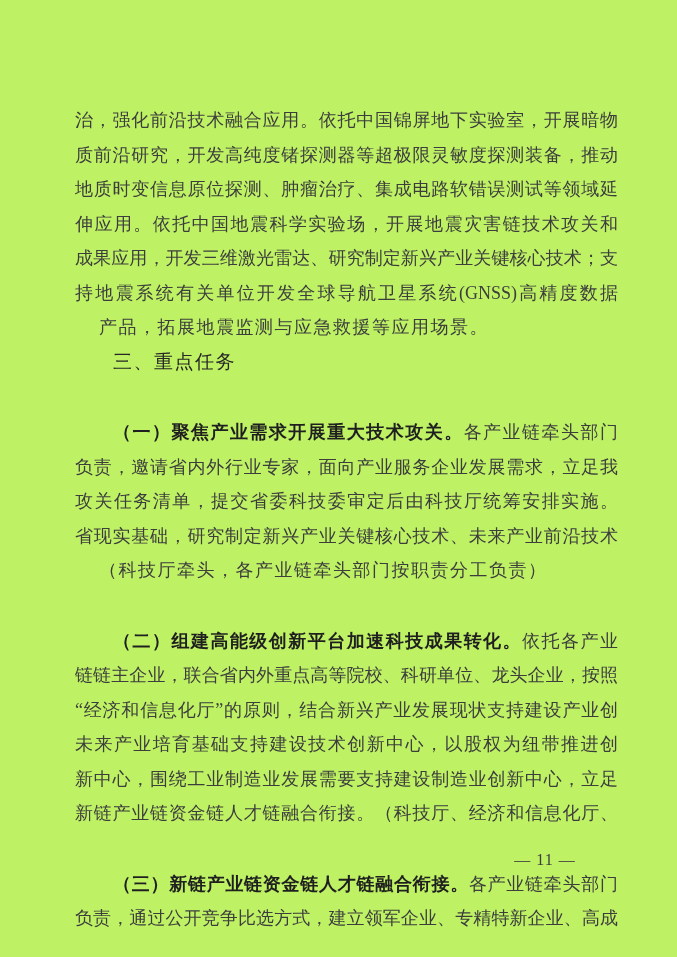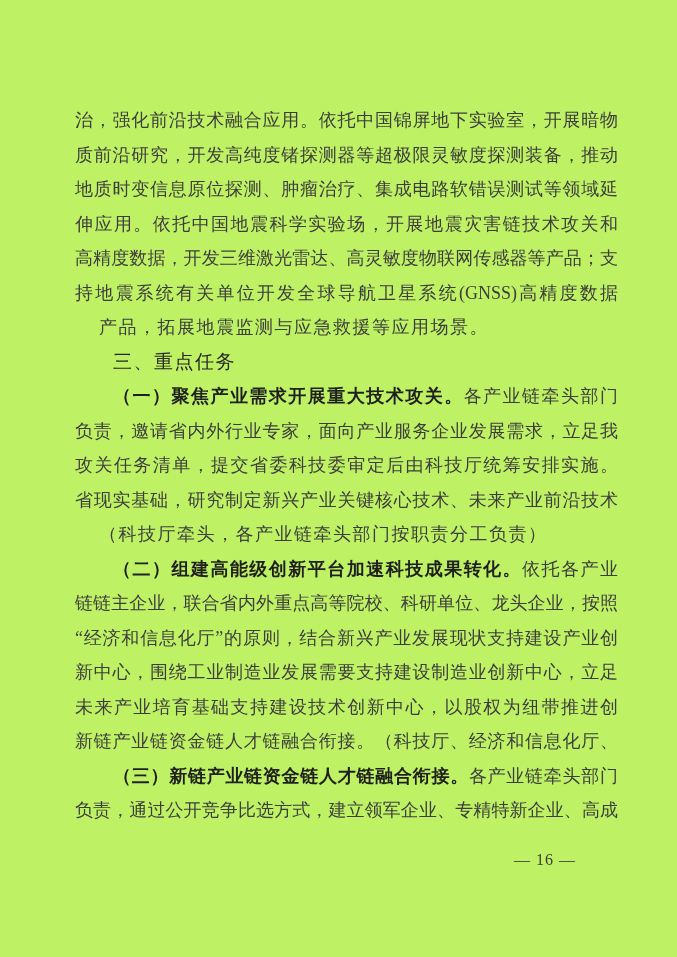--- a/index.html
+++ b/index.html
@@ -23,20 +23,21 @@
   .line.just{
     text-align:justify;
     text-align-last:justify;
   }
   .line.plain{
     letter-spacing:1.5px;
     margin-left:24px;
   }
   .line.indent{
     padding-left:38px;
+    margin-top:36px;
   }
   .lead{
     font-weight:700;color:#1f1f1f;
   }
   .heading{
     font-family:"Liberation Sans",sans-serif;
     font-weight:400;font-size:19px;color:#262626;
     padding-left:38px;letter-spacing:1.5px;
   }
   .page-number{
@@ -47,32 +48,32 @@
 </style>
 </head>
 <body>
 
 <div class="page">
   <div id="doc-body">
       <div class="line just">治，强化前沿技术融合应用。依托中国锦屏地下实验室，开展暗物</div>
       <div class="line just">质前沿研究，开发高纯度锗探测器等超极限灵敏度探测装备，推动</div>
       <div class="line just">地质时变信息原位探测、肿瘤治疗、集成电路软错误测试等领域延</div>
       <div class="line just">伸应用。依托中国地震科学实验场，开展地震灾害链技术攻关和</div>
-      <div class="line just">高精度数据，开发三维激光雷达、高灵敏度物联网传感器等产品；支</div>
+      <div class="line just">成果应用，开发三维激光雷达、研究制定新兴产业关键核心技术；支</div>
       <div class="line just">持地震系统有关单位开发全球导航卫星系统(GNSS)高精度数据</div>
       <div class="line plain">产品，拓展地震监测与应急救援等应用场景。</div>
       <div class="line heading">三、重点任务</div>
       <div class="line just indent"><span class="lead">（一）聚焦产业需求开展重大技术攻关。</span>各产业链牵头部门</div>
       <div class="line just">负责，邀请省内外行业专家，面向产业服务企业发展需求，立足我</div>
       <div class="line just">攻关任务清单，提交省委科技委审定后由科技厅统筹安排实施。</div>
       <div class="line just">省现实基础，研究制定新兴产业关键核心技术、未来产业前沿技术</div>
       <div class="line plain">（科技厅牵头，各产业链牵头部门按职责分工负责）</div>
       <div class="line just indent"><span class="lead">（二）组建高能级创新平台加速科技成果转化。</span>依托各产业</div>
       <div class="line just">链链主企业，联合省内外重点高等院校、科研单位、龙头企业，按照</div>
       <div class="line just">“经济和信息化厅”的原则，结合新兴产业发展现状支持建设产业创</div>
+      <div class="line just">未来产业培育基础支持建设技术创新中心，以股权为纽带推进创</div>
       <div class="line just">新中心，围绕工业制造业发展需要支持建设制造业创新中心，立足</div>
-      <div class="line just">未来产业培育基础支持建设技术创新中心，以股权为纽带推进创</div>
       <div class="line just">新链产业链资金链人才链融合衔接。（科技厅、经济和信息化厅、</div>
       <div class="line just indent"><span class="lead">（三）新链产业链资金链人才链融合衔接。</span>各产业链牵头部门</div>
       <div class="line just">负责，通过公开竞争比选方式，建立领军企业、专精特新企业、高成</div>
     </div>
-  <div class="page-number">— 16 —</div>
+  <div class="page-number">— 11 —</div>
 </div>
 
 </body></html>

